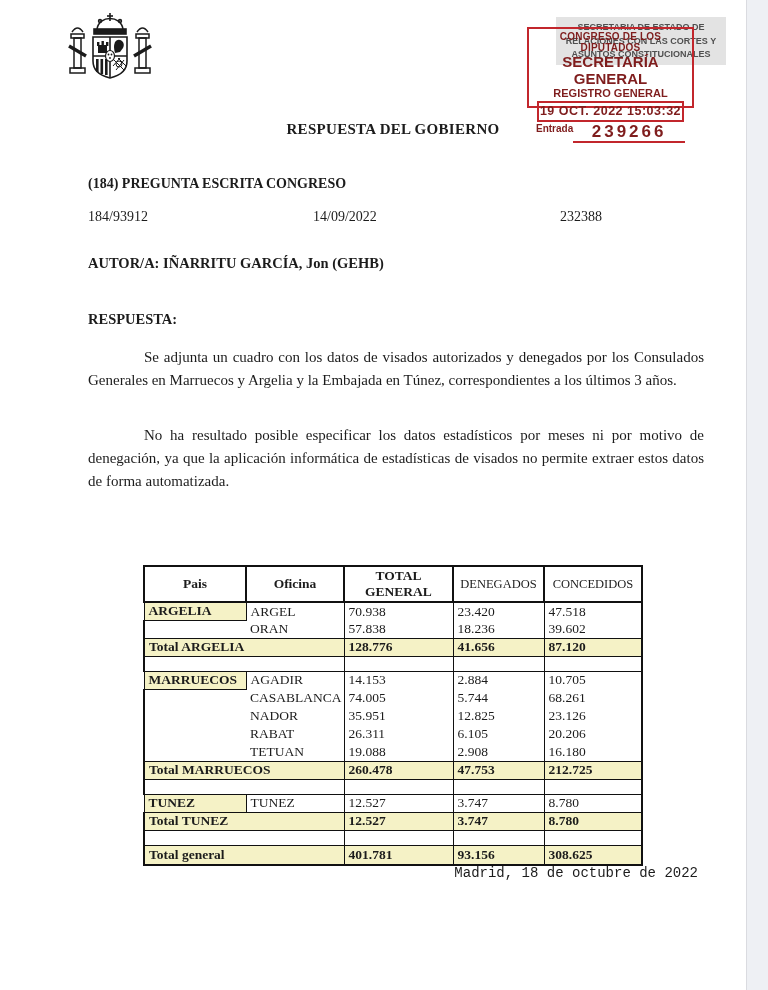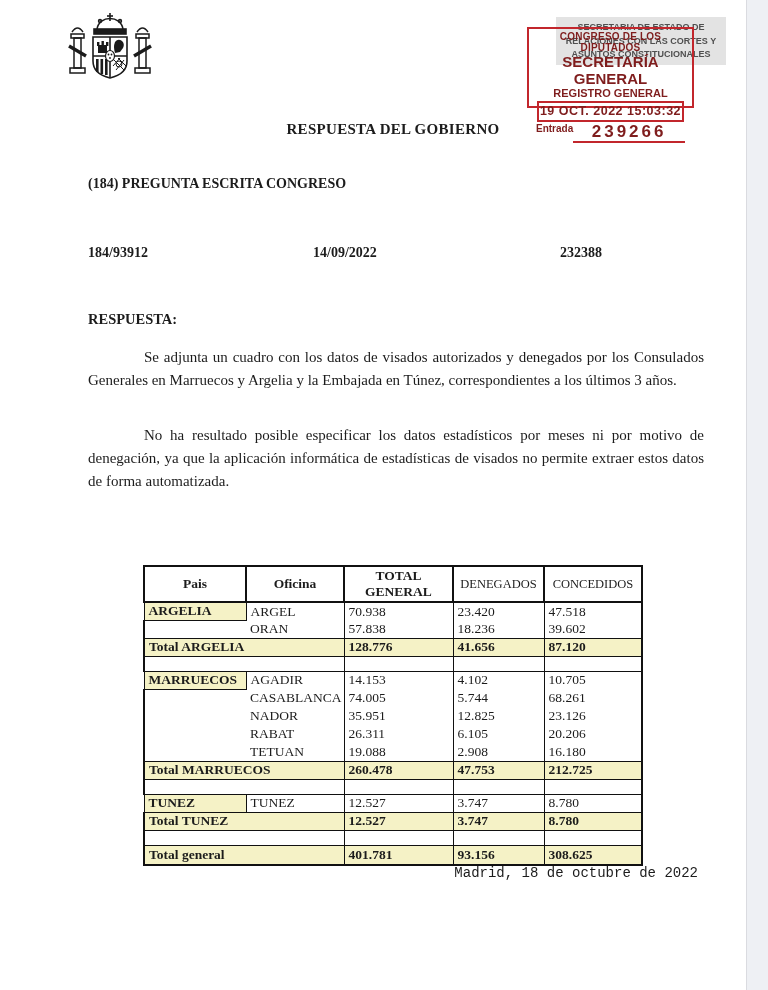--- a/index.html
+++ b/index.html
@@ -41,21 +41,21 @@
   .stamp .entrada-num {
     flex:1; font-size:17px; letter-spacing:3px; line-height:17px;
     border-bottom:2px solid #c2262c; padding-bottom:1px;
   }
   
   .doc-title {
     position:absolute; left:88px; right:70px; top:121px;
     text-align:center; font-weight:bold; font-size:15px; letter-spacing:0.3px;
   }
   .q-type { position:absolute; left:88px; top:176px; font-weight:bold; font-size:14px; }
-  .ref-row { position:absolute; left:88px; right:65px; top:209px; height:20px; font-weight:bold; font-size:14px;margin-top:36px; }
+  .ref-row { position:absolute; left:88px; right:65px; top:209px; height:20px; font-weight:normal; font-size:14px; }
   .ref-row .r1 { position:absolute; left:0; }
   .ref-row .r2 { position:absolute; left:225px; }
   .ref-row .r3 { position:absolute; left:472px; }
   .author { position:absolute; left:88px; top:255px; font-weight:bold; font-size:14.5px; }
   .resp-label { position:absolute; left:88px; top:311px; font-weight:bold; font-size:14.5px; }
   .para {
     position:absolute; left:88px; width:616px;
     font-size:15px; line-height:23px; text-align:justify; text-indent:56px;
   }
   .para1 { top:346px; }
@@ -162,20 +162,21 @@
     </div>
   </div>
 
   <div class="doc-title">RESPUESTA DEL GOBIERNO</div>
   <div class="q-type">(184)  PREGUNTA ESCRITA CONGRESO</div>
   <div class="ref-row">
     <span class="r1">184/93912</span>
     <span class="r2">14/09/2022</span>
     <span class="r3">232388</span>
   </div>
+  <div class="author">AUTOR/A: IÑARRITU GARCÍA, Jon (GEHB)</div>
   <div class="resp-label">RESPUESTA:</div>
   <div class="para para1">Se adjunta un cuadro con los datos de visados autorizados y denegados por los Consulados Generales en Marruecos y Argelia y la Embajada en Túnez, correspondientes a los últimos 3 años.</div>
   <div class="para para2">No ha resultado posible especificar los datos estadísticos por meses ni por motivo de denegación, ya que la aplicación informática de estadísticas de visados no permite extraer estos datos de forma automatizada.</div>
 
   <div class="visa-table-wrap">
     <table class="visa">
       <colgroup>
         <col style="width:102px">
           <col style="width:98px">
           <col style="width:109px">
@@ -216,21 +217,21 @@
             <td class="c1"></td>
             <td class="c2"></td>
             <td class="c3"></td>
             <td class="c4"></td>
             <td class="c5"></td>
           </tr>
           <tr class="group-top">
             <td class="c1 country">MARRUECOS</td>
             <td class="c2">AGADIR</td>
             <td class="c3">14.153</td>
-            <td class="c4">4.102</td>
+            <td class="c4">2.884</td>
             <td class="c5">10.705</td>
           </tr>
           <tr>
             <td class="c1"></td>
             <td class="c2">CASABLANCA</td>
             <td class="c3">74.005</td>
             <td class="c4">5.744</td>
             <td class="c5">68.261</td>
           </tr>
           <tr>

